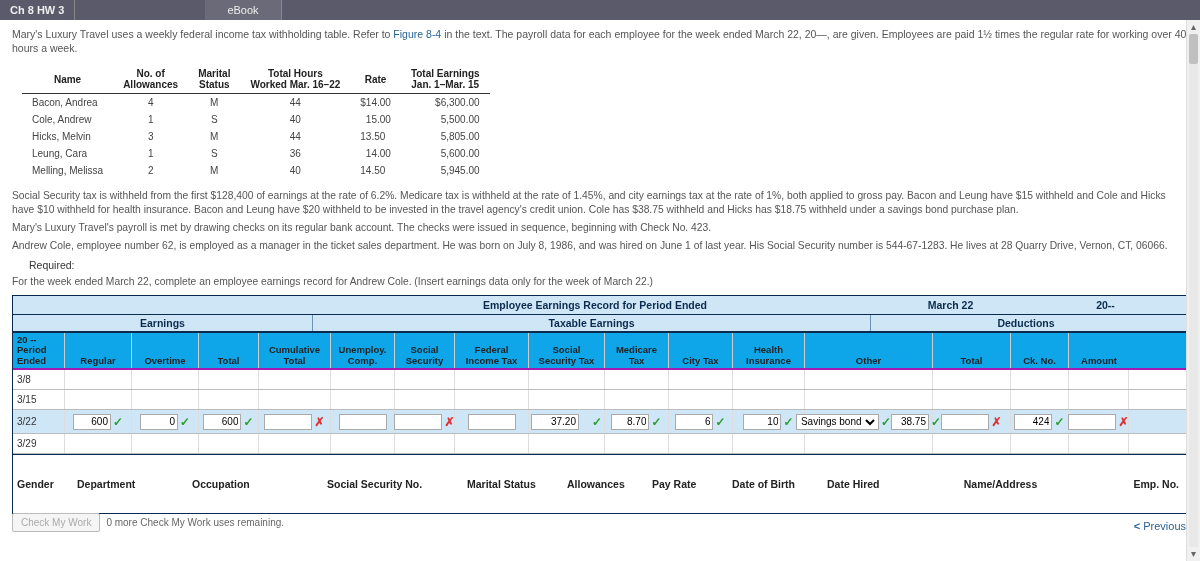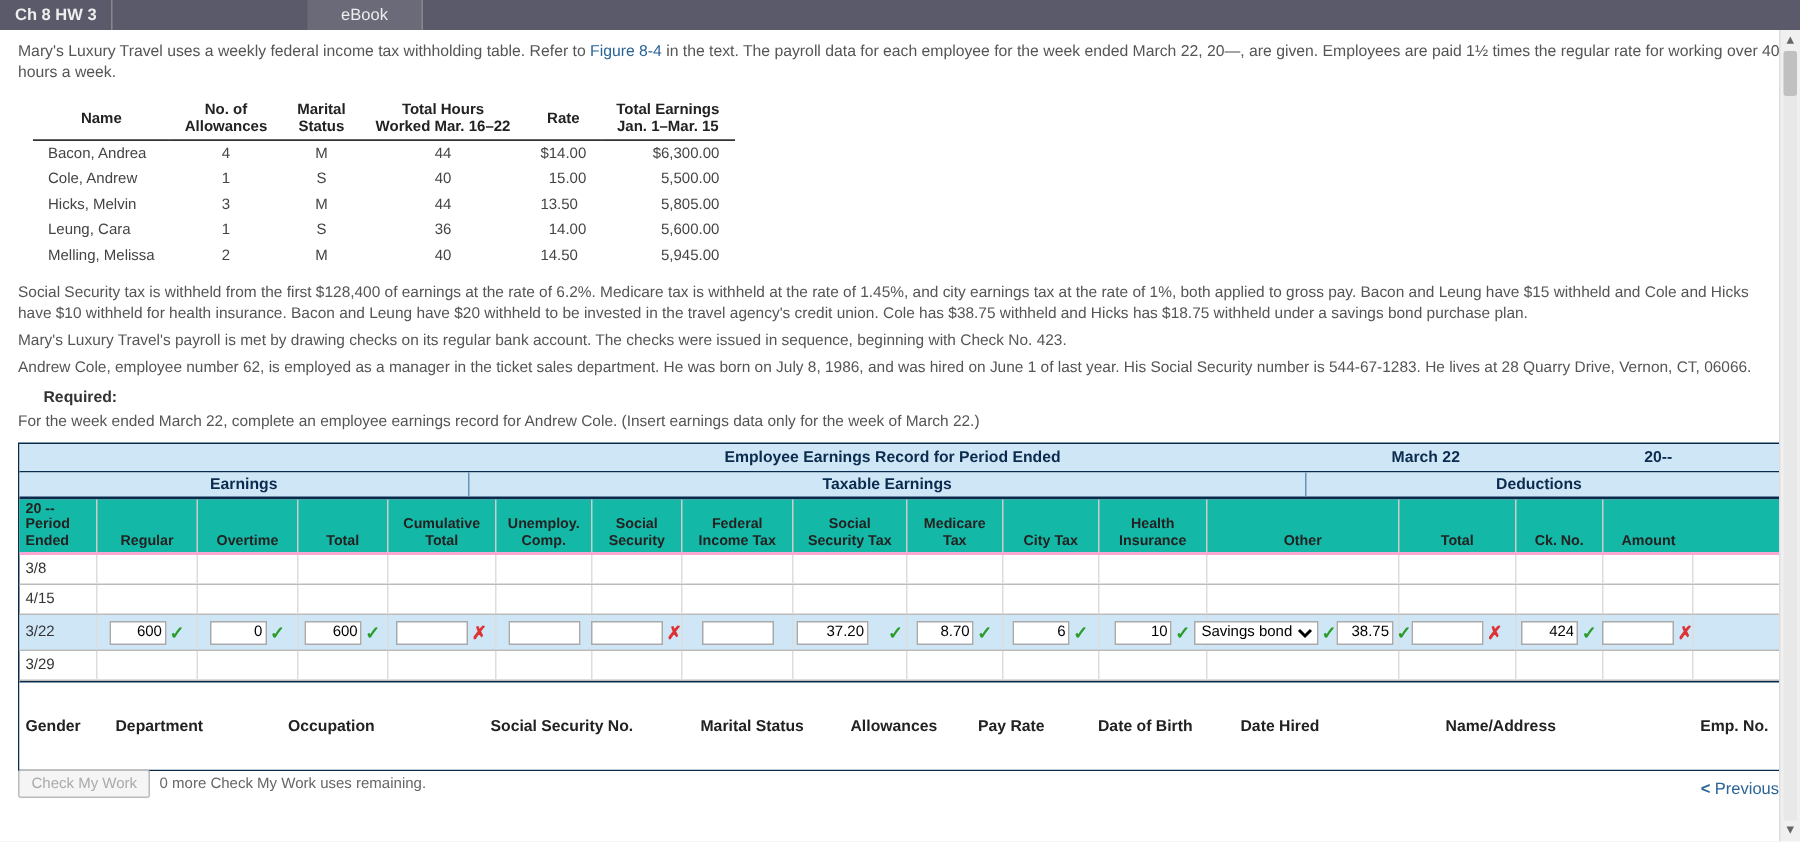--- a/index.html
+++ b/index.html
@@ -11,32 +11,32 @@
   .content { padding:4px 12px 0 12px; font-size:10.5px; color:#444; position:relative; height:516px; }
   .content-inner { height: calc(100% - 6px); overflow:hidden; }
   .section-title { font-size:11px; color:#333; margin:3px 0 8px 0; }
   .instr { color:#555; margin:4px 0 10px 0; line-height:1.3; }
   a.link { color:#2a6496; text-decoration:none; }
   table.payroll { border-collapse:collapse; margin:2px 0 10px 10px; }
   table.payroll th, table.payroll td { padding:3px 10px; text-align:center; font-size:10px; }
   table.payroll th { border-bottom:1px solid #333; font-weight:bold; color:#222; }
   table.payroll td.name { text-align:left; }
   .body-text { color:#555; line-height:1.35; margin:4px 0; font-size:10.3px; }
-  .req { font-weight:bold; color:#333; margin:6px 0 3px 0;padding-left:17px; }
+  .req { font-weight:normal; color:#333; margin:6px 0 3px 0;padding-left:17px; }
   .record-wrap { border:1px solid #082a4d; margin-top:6px; }
   .rec-title { background:#cfe6f7; padding:3px 4px; border-bottom:1px solid #0a2b4d; display:flex; }
   .rec-title .center { flex:1; text-align:center; font-weight:bold; color:#0a2b4d; }
   .rec-title .right { width:310px; display:flex; }
   .rec-title .right .lbl { color:#0a2b4d; font-weight:bold; flex:1; text-align:center; }
   .rec-sub { background:#cfe6f7; display:flex; border-bottom:2px solid #0a2b4d; }
   .rec-sub > div { text-align:center; font-weight:bold; color:#0a2b4d; padding:2px 0; border-right:1px solid #6a93b5; }
   .seg-earn { width:300px; }
   .seg-tax { width:558px; }
   .seg-ded { width:310px; border-right:none !important; }
-  .hdr-row { display:flex; background:#14b8a6; border-bottom:2px solid #f9a8d4; }
+  .hdr-row { display:flex; background:#0ea5e9; border-bottom:2px solid #a21caf; }
   .hdr-row > div { text-align:center; font-weight:bold; color:#222; padding:2px 1px; font-size:9.5px; border-right:1px solid #ccc; display:flex; align-items:flex-end; justify-content:center; line-height:1.1; }
   .col-period { width:52px; }
   .col-reg { width:67px; }
   .col-ot { width:67px; }
   .col-total { width:60px; }
   .col-cum { width:72px; }
   .col-unemp { width:64px; }
   .col-ss { width:60px; }
   .col-fed { width:74px; }
   .col-sstax { width:76px; }
@@ -208,21 +208,21 @@
               <div style="width: 76px;"></div>
               <div style="width: 64px;"></div>
               <div style="width: 64px;"></div>
               <div style="width: 72px;"></div>
               <div style="width: 128px;"></div>
               <div style="width: 78px;"></div>
               <div style="width: 58px;"></div>
               <div style="width: 60px;"></div>
             </div>
             <div class="row">
-              <div style="width: 52px;">4/15</div>
+              <div style="width: 52px;">3/15</div>
               <div style="width: 67px;"></div>
               <div style="width: 67px;"></div>
               <div style="width: 60px;"></div>
               <div style="width: 72px;"></div>
               <div style="width: 64px;"></div>
               <div style="width: 60px;"></div>
               <div style="width: 74px;"></div>
               <div style="width: 76px;"></div>
               <div style="width: 64px;"></div>
               <div style="width: 64px;"></div>

